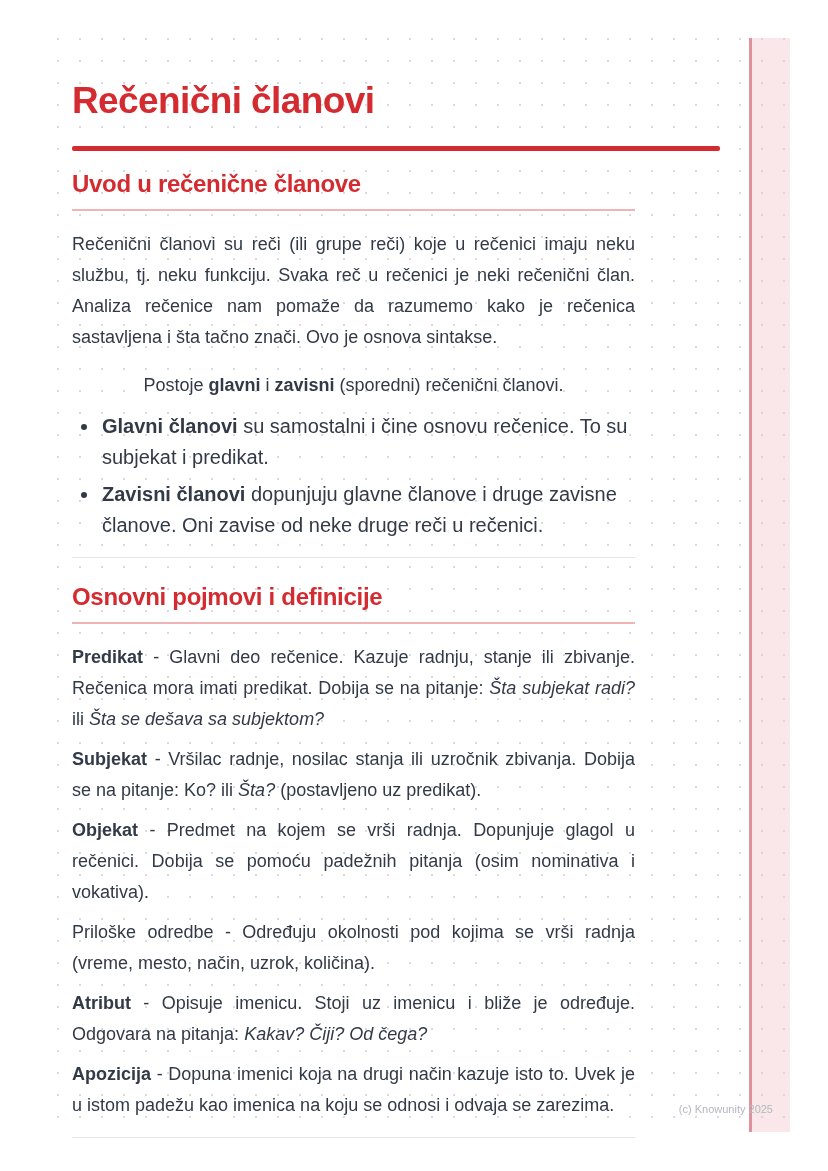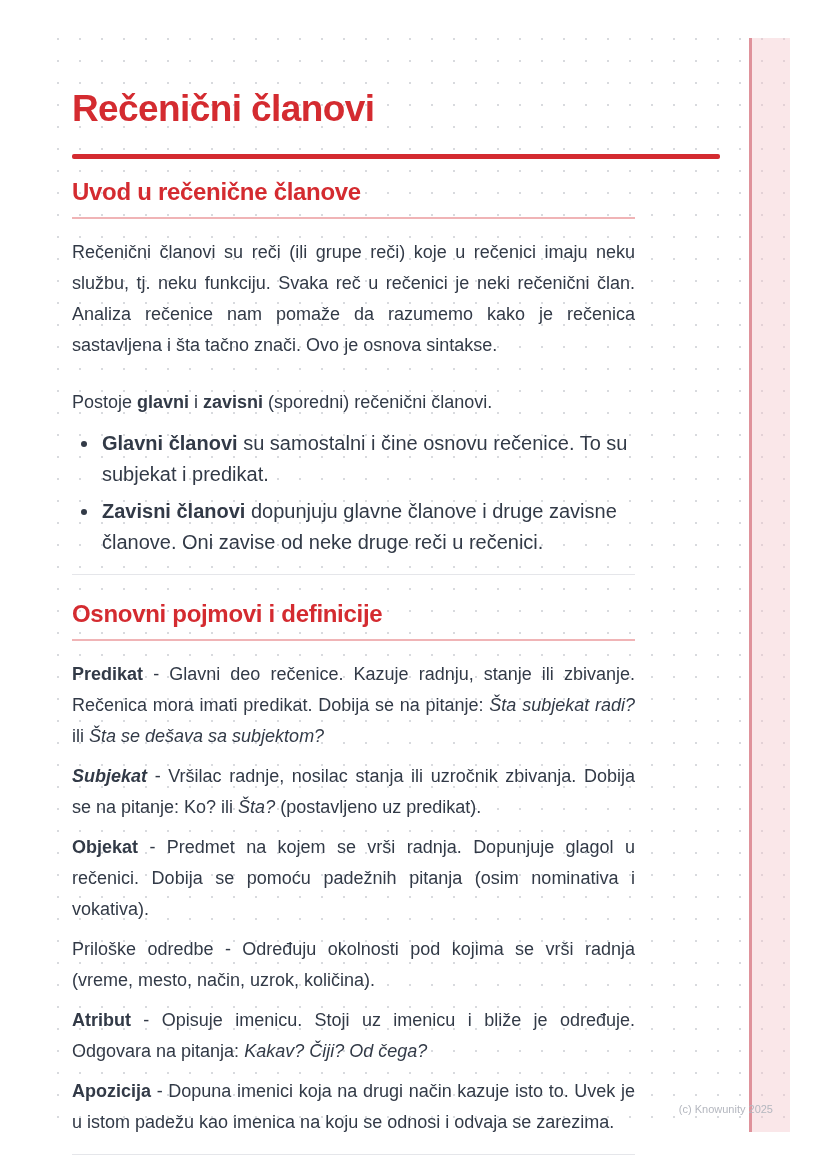--- a/index.html
+++ b/index.html
@@ -20,21 +20,21 @@
   }
   .stripe{
     position:absolute;
     left:749px;top:38px;width:41px;height:1094px;
     background:rgba(242,197,203,0.42);
     border-left:3px solid #df929b;
     box-sizing:border-box;
   }
   .content{
     position:absolute;
-    left:72px;top:16px;width:648px;
+    left:72px;top:8px;width:648px;
   }
   h1.page-title{
     margin:74px 0 0 0;
     font-size:37px;line-height:38px;
     font-weight:800;
     letter-spacing:-0.6px;
     color:var(--accent,#d42b30);
   }
   .title-rule{
     margin-top:26px;
@@ -54,21 +54,21 @@
     margin-top:10px;
     width:563px;height:2px;
     background:var(--accent-soft,#f0b4b6);
   }
   p.body{
     width:563px;
     margin:18px 0 0 0;
     font-size:18px;line-height:31px;
     text-align:justify;
   }
-  p.tight{margin-top:26px;text-align:left;}
+  p.tight{margin-top:17px;text-align:center;}
   p.defpara{margin-top:18px;}
   p.defpara + p.defpara{margin-top:9px;}
   ul.bullet-list{
     width:540px;
     margin:10px 0 0 0;
     padding:0 0 0 28px;
     list-style:disc outside;
   }
   ul.bullet-list li{
     font-size:20px;line-height:31px;
@@ -114,21 +114,21 @@
       </ul>
     </section>
 
     <hr class="section-divider">
 
     <section>
       <h2 class="section-heading second">Osnovni pojmovi i definicije</h2>
       <div class="heading-rule"></div>
 
       <p class="body defpara"><span style="font-weight: 700;">Predikat</span><span> - Glavni deo rečenice. Kazuje radnju, stanje ili zbivanje. Rečenica mora imati predikat. Dobija se na pitanje: </span><span style="font-style: italic;">Šta subjekat radi?</span><span> ili </span><span style="font-style: italic;">Šta se dešava sa subjektom?</span></p>
-      <p class="body defpara"><span style="font-weight: 700; font-style: italic;">Subjekat</span><span> - Vršilac radnje, nosilac stanja ili uzročnik zbivanja. Dobija se na pitanje: </span><span style="">Ko?</span><span> ili </span><span style="font-style: italic;">Šta?</span><span> (postavljeno uz predikat).</span></p>
+      <p class="body defpara"><span style="font-weight: 700;">Subjekat</span><span> - Vršilac radnje, nosilac stanja ili uzročnik zbivanja. Dobija se na pitanje: </span><span style="">Ko?</span><span> ili </span><span style="font-style: italic;">Šta?</span><span> (postavljeno uz predikat).</span></p>
       <p class="body defpara"><span style="font-weight: 700;">Objekat</span><span> - Predmet na kojem se vrši radnja. Dopunjuje glagol u rečenici. Dobija se pomoću padežnih pitanja (osim nominativa i vokativa).</span></p>
       <p class="body defpara"><span style="font-weight: 400;">Priloške odredbe</span><span> - Određuju okolnosti pod kojima se vrši radnja (vreme, mesto, način, uzrok, količina).</span></p>
       <p class="body defpara"><span style="font-weight: 700;">Atribut</span><span> - Opisuje imenicu. Stoji uz imenicu i bliže je određuje. Odgovara na pitanja: </span><span style="font-style: italic;">Kakav? Čiji? Od čega?</span></p>
       <p class="body defpara"><span style="font-weight: 700;">Apozicija</span><span> - Dopuna imenici koja na drugi način kazuje isto to. Uvek je u istom padežu kao imenica na koju se odnosi i odvaja se zarezima.</span></p>
     </section>
 
     <hr class="section-divider">
   </main>
 
   <div class="page-footer">(c) Knowunity 2025</div>

